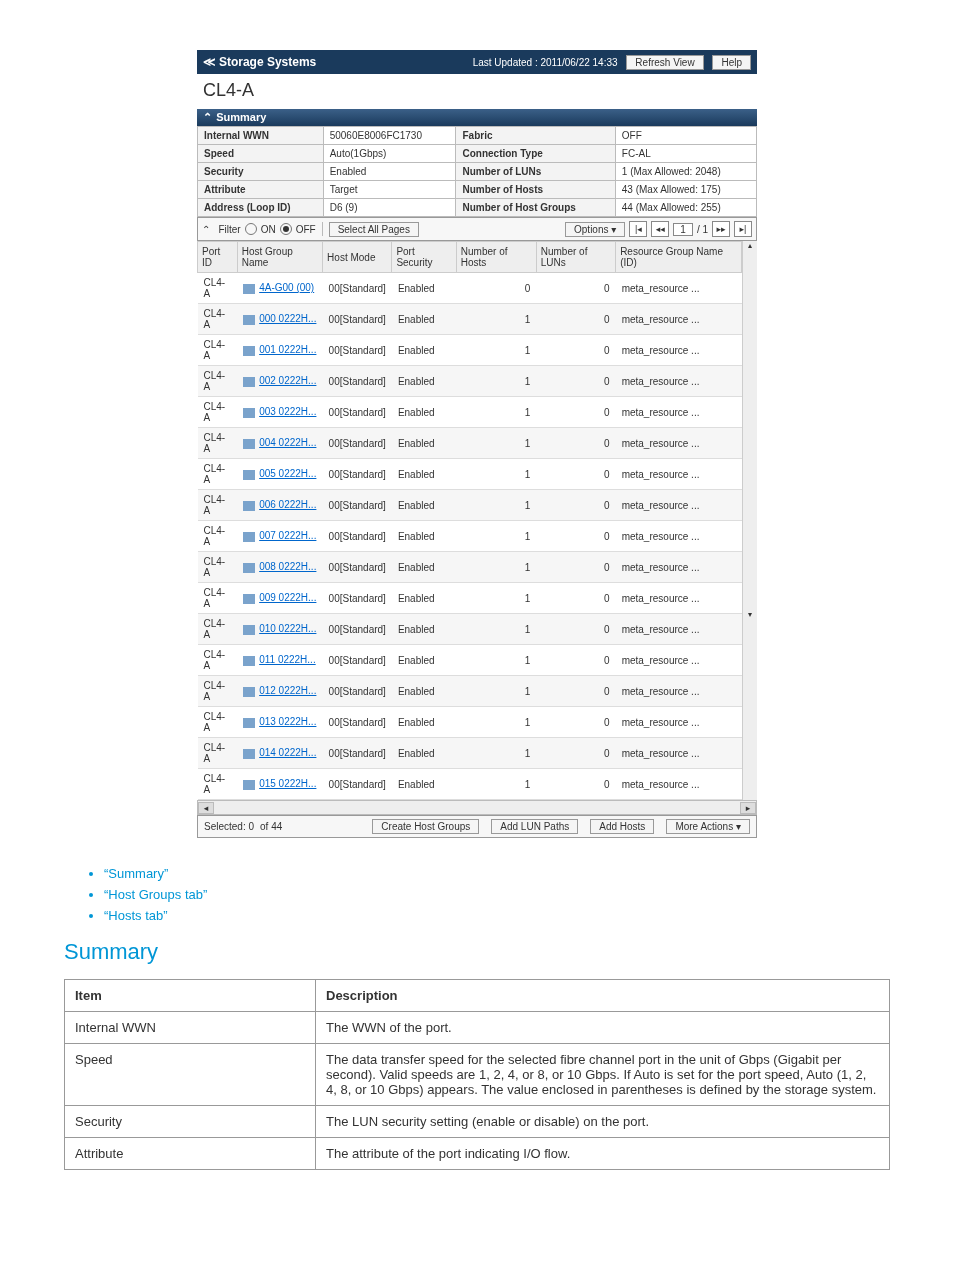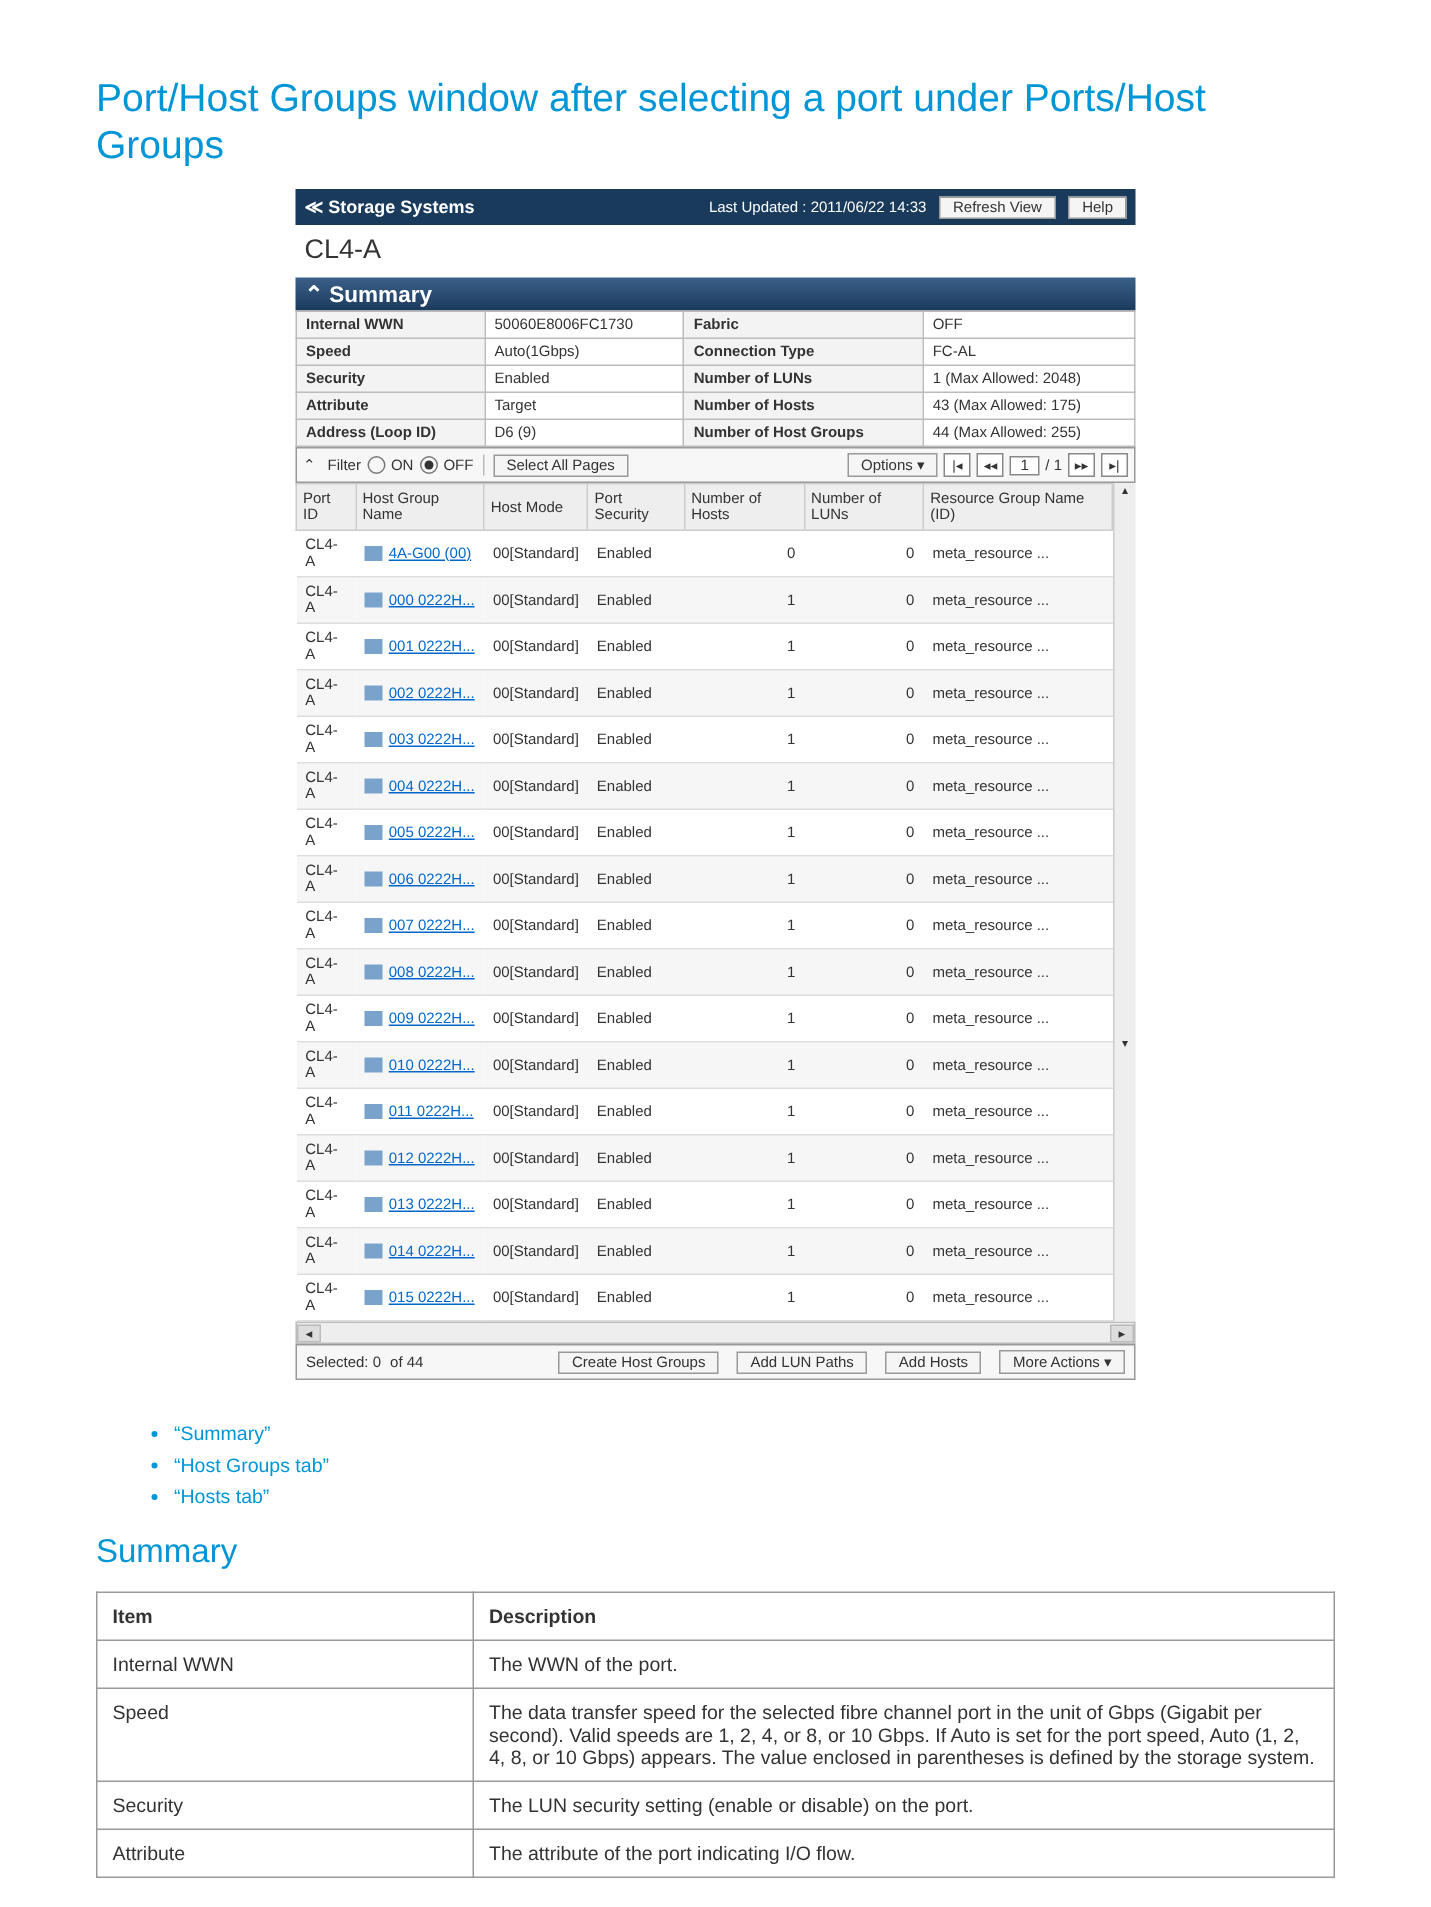--- a/index.html
+++ b/index.html
@@ -6,21 +6,21 @@
   .page{padding:50px 64px 20px 64px;}
   h1{font-family:Arial,sans-serif;font-weight:normal;color:#0096d6;font-size:26px;margin:0 0 14px 0;}
   .app{width:560px;margin:0 auto 28px auto;font-size:11px;}
   .top{background:#1a3a5c;color:#fff;display:flex;align-items:center;padding:2px 6px;height:20px;}
   .top .left{font-weight:bold;font-size:12px;}
   .top .right{margin-left:auto;font-size:10px;}
   .btn{background:#f5f5f5;color:#333;border:1px solid #999;padding:1px 8px;font-size:10px;margin-left:6px;display:inline-block;}
   .port-title{font-family:Arial;font-size:18px;color:#333;margin:6px 0 2px 6px;}
   .crumb{color:#0066cc;font-size:10px;margin-left:6px;text-decoration:underline;}
   .crumb .sep{color:#555;text-decoration:none;}
-  .bar{background:#1a3a5c;background:linear-gradient(#3b6088,#1a3a5c);color:#fff;font-weight:bold;font-size:15px;padding:2px 6px;margin-top:8px;}
+  .bar{background:#1a3a5c;background:linear-gradient(#3b6088,#1a3a5c);color:#fff;font-weight:bold;font-size:11px;padding:2px 6px;margin-top:8px;}
   .chev{margin-right:4px;}
   table.sum{width:100%;border-collapse:collapse;font-size:10px;}
   table.sum td{border:1px solid #bbb;padding:3px 6px;background:#fff;}
   table.sum td.k{background:#f3f3f3;font-weight:bold;}
   .tabs{margin-top:14px;}
   .tab{display:inline-block;padding:3px 10px;font-size:10px;border:1px solid #888;border-bottom:none;}
   .tab.active{background:#1a3a5c;color:#fff;font-weight:bold;}
   .tab.inactive{background:#eee;color:#444;}
   .filter{border:1px solid #999;background:#f7f7f7;padding:3px 4px;display:flex;align-items:center;font-size:10px;gap:4px;}
   .radio{display:inline-block;width:10px;height:10px;border:1px solid #777;border-radius:50%;vertical-align:middle;}
@@ -33,33 +33,32 @@
   .lnk{color:#0066cc;text-decoration:underline;}
   .ico{display:inline-block;width:12px;height:10px;background:#7aa3cc;margin-right:4px;vertical-align:middle;}
   .hscroll{border:1px solid #bbb;background:#eee;display:flex;align-items:center;height:13px;}
   .harrow{width:14px;text-align:center;font-size:9px;background:#ddd;border:1px solid #bbb;}
   .footer{display:flex;align-items:center;border:1px solid #999;background:#f7f7f7;padding:3px 6px;font-size:10px;gap:6px;}
   .vscroll{width:14px;background:#eee;border-left:1px solid #ccc;}
   .grid-wrap{display:flex;}
   .grid-body{flex:1;}
   .arrow{font-size:8px;text-align:center;}
   ul.links{margin:18px 0 10px 40px;padding:0;}
-  ul.links li{color:#333;font-size:13px;margin-bottom:6px;list-style:disc;margin-left:12px;}
+  ul.links li{color:#333;font-size:13px;margin-bottom:6px;list-style:disc;}
   ul.links li::marker{color:#0096d6;}
   ul.links a{color:#0096d6;text-decoration:none;}
   h2.sub{font-family:Arial;font-weight:normal;color:#0096d6;font-size:22px;margin:16px 0 14px 0;}
   table.desc{width:100%;border-collapse:collapse;font-size:13px;}
   table.desc th{border:1px solid #999;background:#fff;text-align:left;padding:8px 10px;font-weight:bold;}
   table.desc td{border:1px solid #999;padding:8px 10px;vertical-align:top;}
 </style>
 </head>
 <body>
 <div class="page">
 
-<h1>Port/Host Groups window after selecting a port under Ports/Host Groups</h1>
 
 <div class="app">
   <div class="top">
     <span class="left">≪ Storage Systems</span>
     <span class="right">
       <span>Last Updated : 2011/06/22 14:33</span>
       <span class="btn">Refresh View</span>
       <span class="btn">Help</span>
     </span>
   </div>

